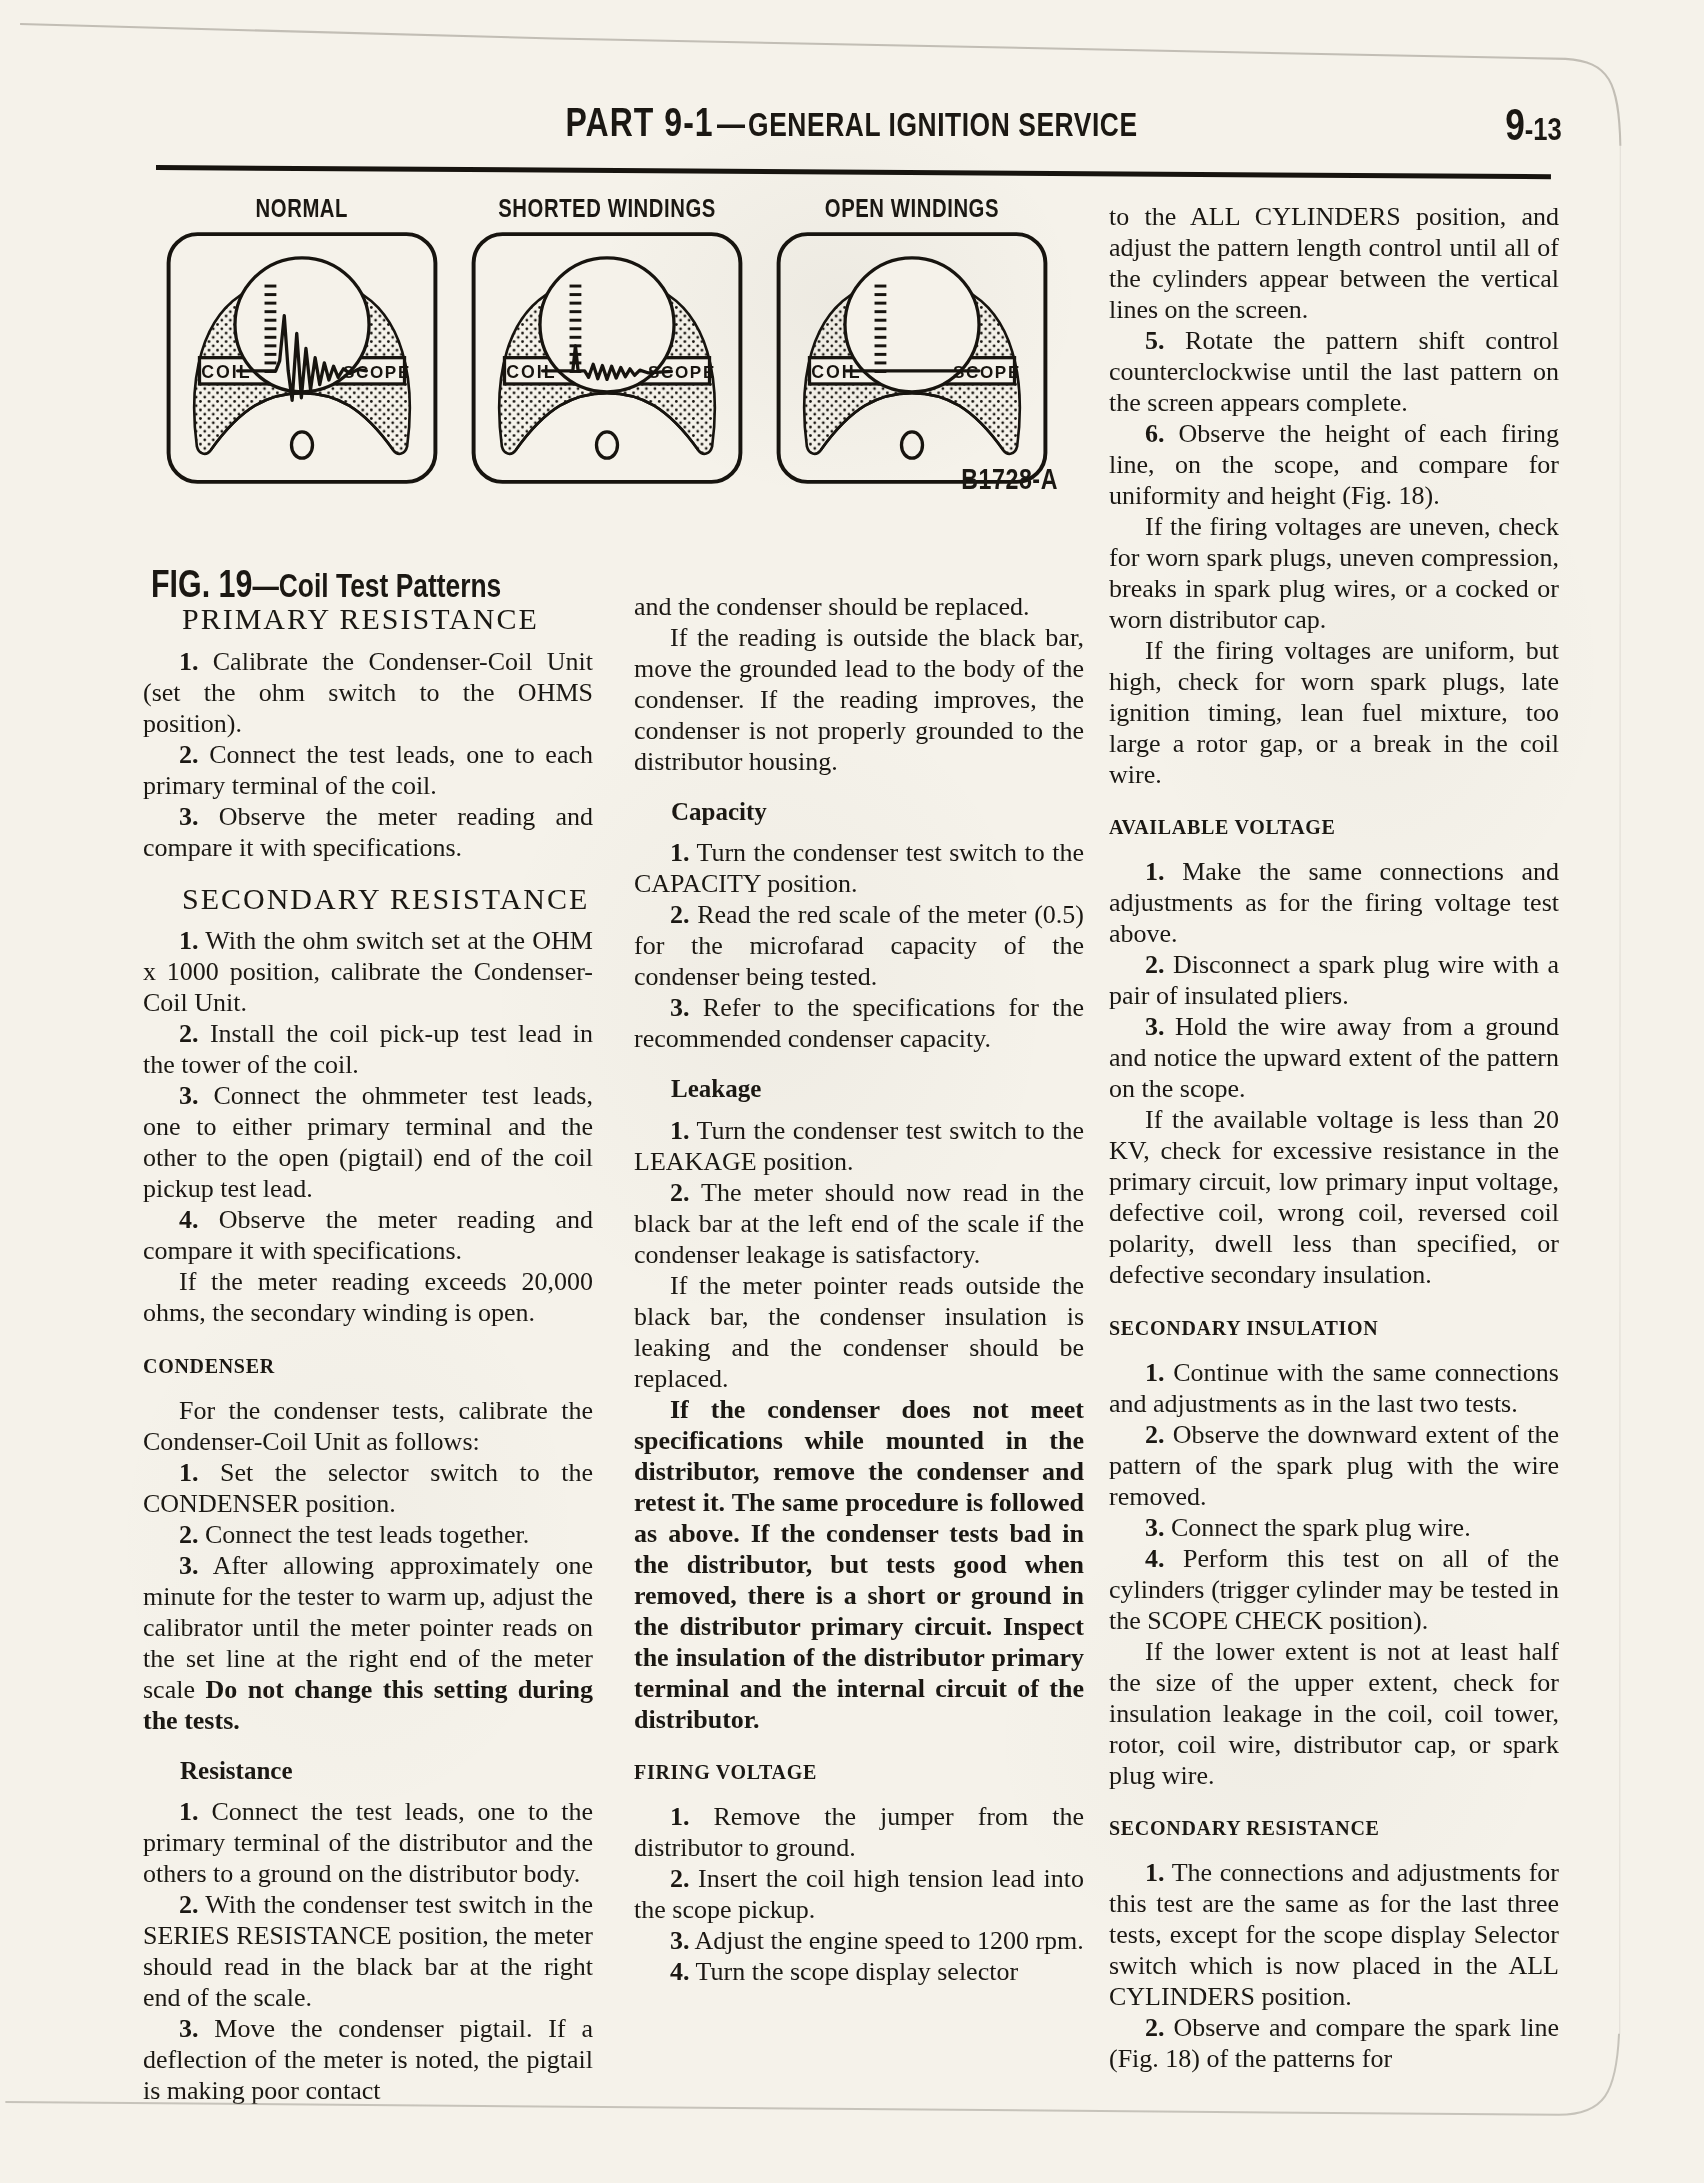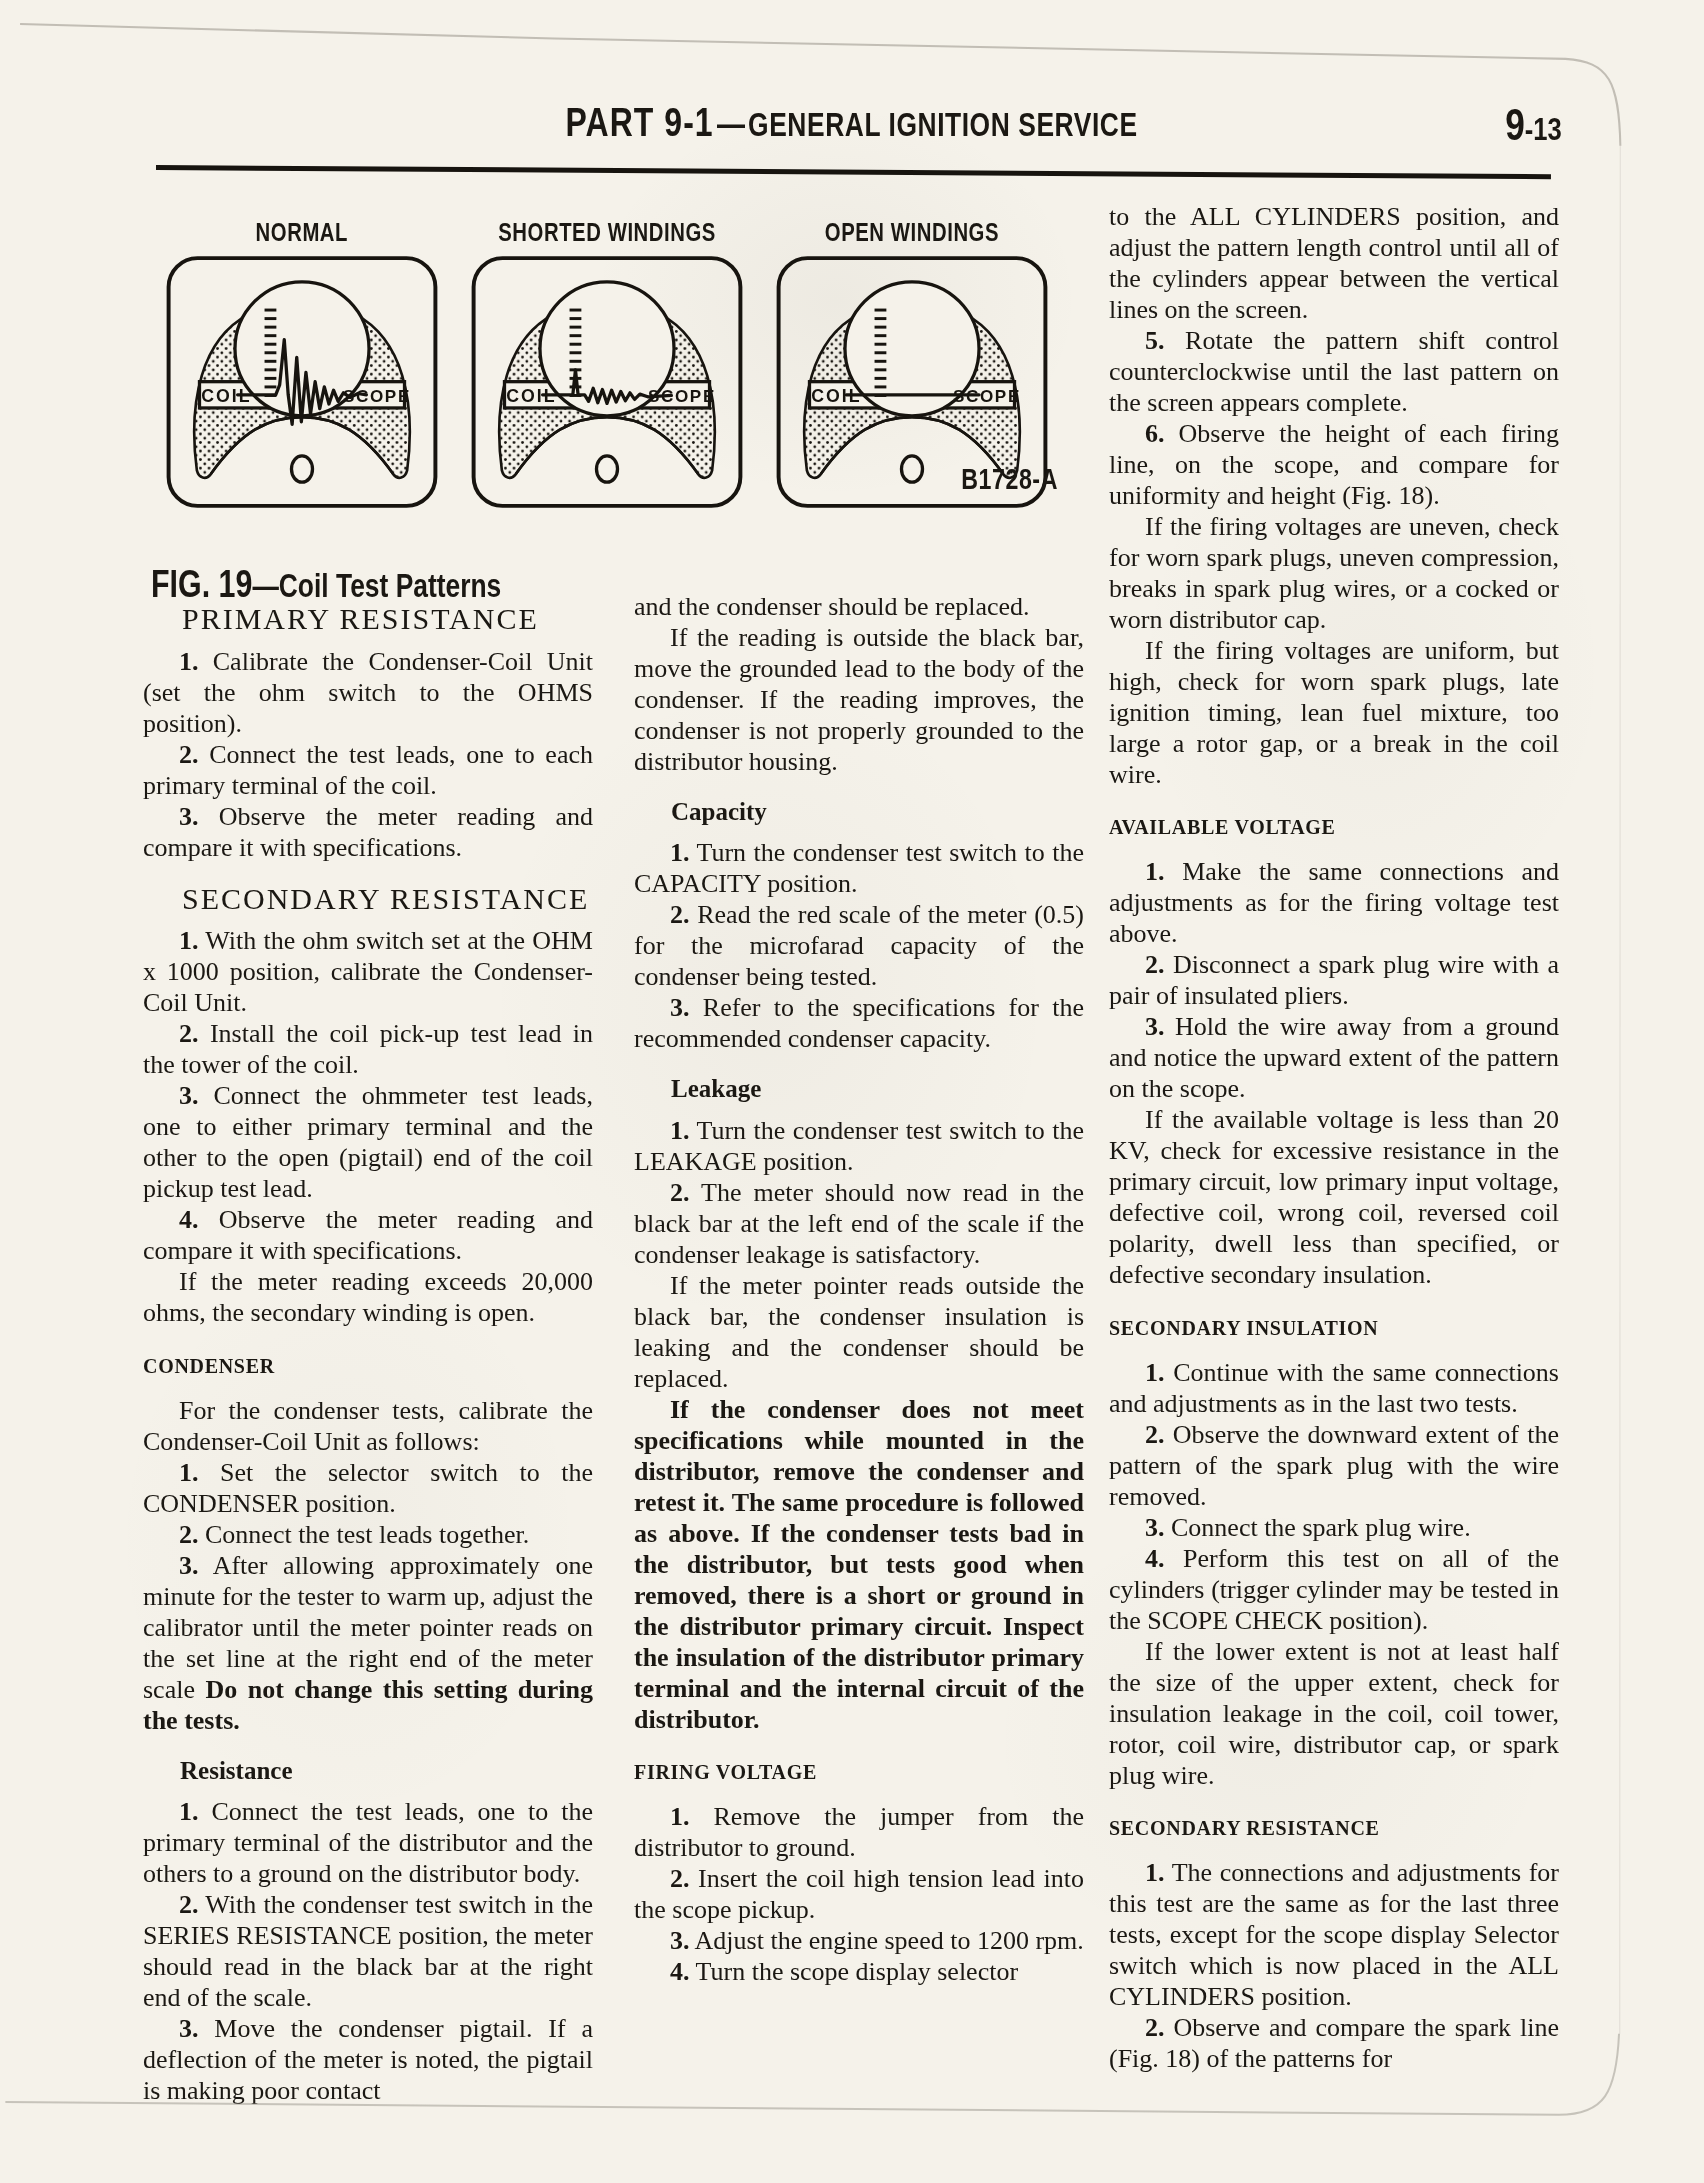--- a/index.html
+++ b/index.html
@@ -33,21 +33,21 @@
   .header-title .t2{font-size:33px; letter-spacing:0.7px;}
 
   .pageno{position:absolute; top:100px; right:142px; text-align:left;}
   .pageno .n1{font-size:44px;}
   .pageno .n2{font-size:32px;}
 
   .rule{position:absolute; left:156px; top:165px; width:1395px; height:4.7px;
         background:#17140f; transform:rotate(0.38deg); transform-origin:left center;}
 
   
-  .fig-panel{position:absolute; width:276px;margin-top:24px;}
+  .fig-panel{position:absolute; width:276px;}
   .fig-panel .flabel{display:block; text-align:center; height:31px; line-height:31px;}
   .fig-panel .flabel .cond{font-size:25.4px; letter-spacing:0.7px;}
   .fig-panel svg{display:block; margin-top:4px;}
   .figcode{position:absolute; left:883px; top:463px; width:175px; text-align:right;}
   .figcode .cond{font-size:29px; letter-spacing:0.7px;}
   .caption{position:absolute; left:151px; top:520px;margin-top:43px;}
   .caption .c1{font-size:38px;}
   .caption .c2{font-size:33px;}
 
   

